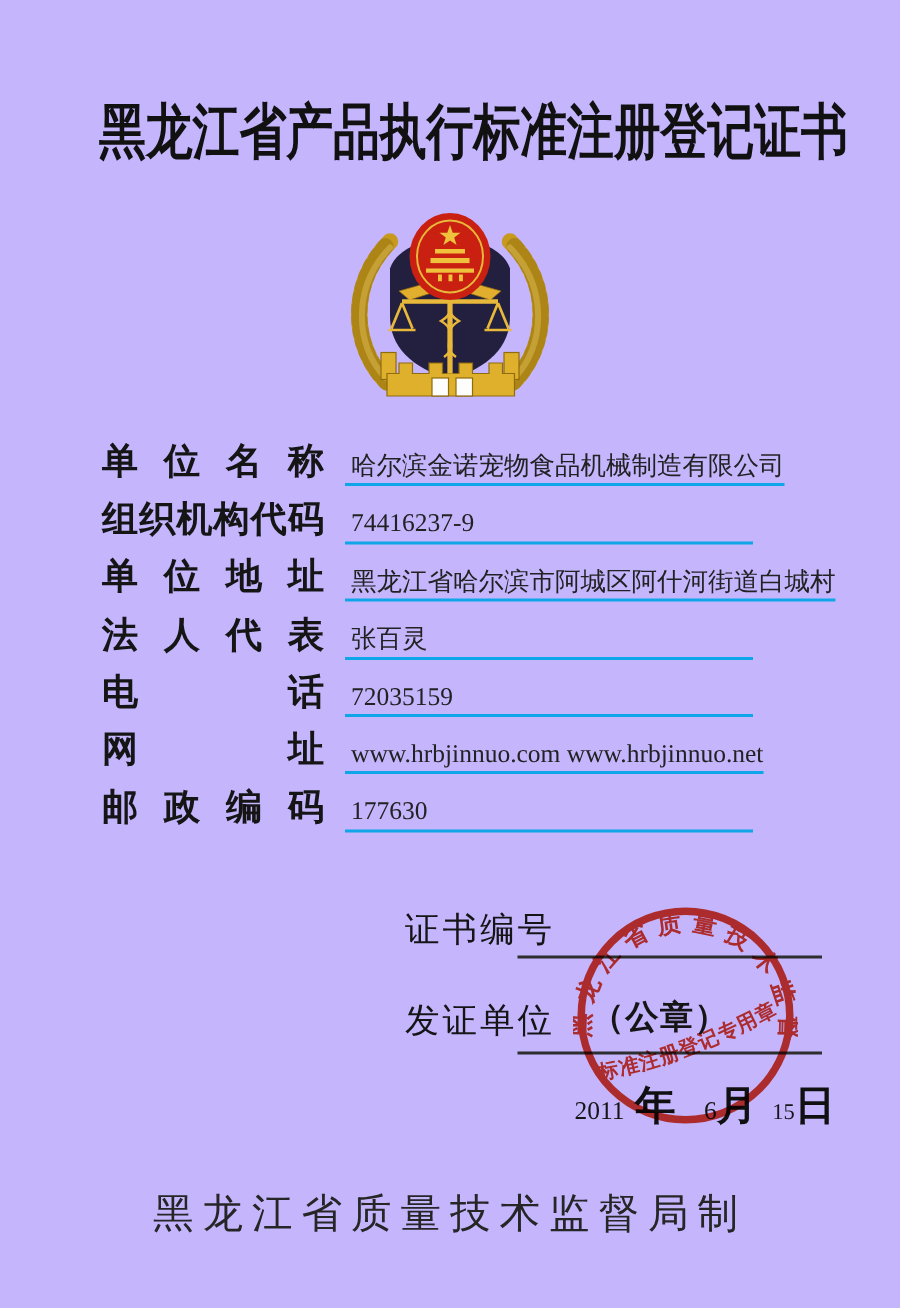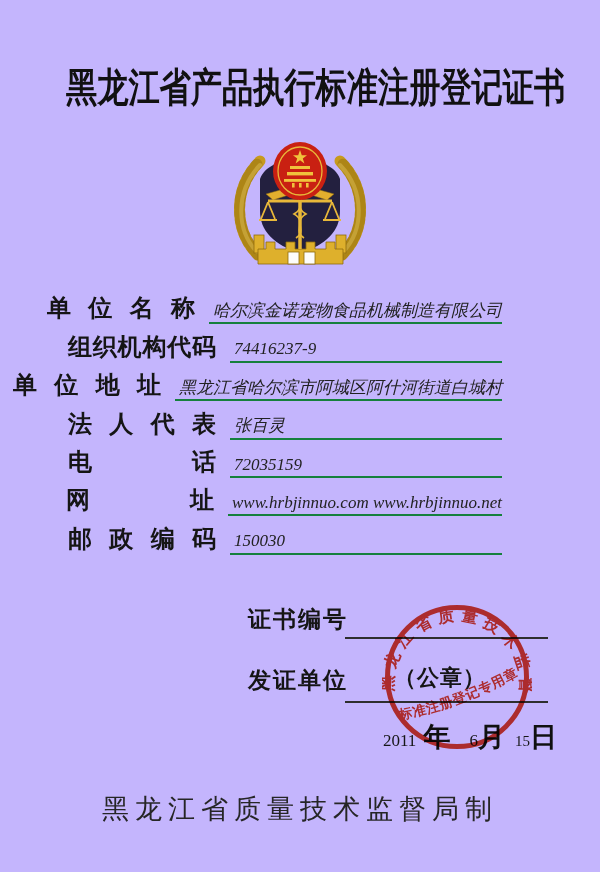--- a/index.html
+++ b/index.html
@@ -16,42 +16,41 @@
     position:absolute;top:60px;left:0;width:600px;
     text-align:center;
     font-size:40px;font-weight:900;letter-spacing:0px;
     transform:scaleX(0.78);transform-origin:50% 50%;
     white-space:nowrap;color:#111;
   }
   
   .emblem{position:absolute;left:224px;top:131px;width:152px;height:138px;}
   
   .form{position:absolute;left:68px;top:286px;width:434px;}
-  .row{display:flex;align-items:flex-end;height:38.4px;justify-content:flex-end;}
+  .row{display:flex;align-items:flex-end;height:38.4px;}
   .row .label{
     width:148px;flex:0 0 148px;
     font-size:24px;font-weight:800;line-height:1;
     padding-bottom:4px;
     text-align:justify;text-align-last:justify;
     color:#151515;
   }
   .row .value{
     flex:1;margin-left:14px;
-    border-bottom:2px solid #15803d;
+    border-bottom:2px solid #0ea5e9;
     font-family:"Liberation Serif", serif;
     font-size:17px;line-height:1.2;
     padding:0 0 1px 4px;
     white-space:nowrap;overflow:visible;
     color:#222;
-    font-style:italic;
   }
   
   .cert-label{
-    position:absolute;left:248px;
-    font-size:23px;font-weight:700;letter-spacing:2px;color:#151515;
+    position:absolute;left:270px;
+    font-size:23px;font-weight:400;letter-spacing:2px;color:#151515;
     white-space:nowrap;
   }
   .cert-line{
     position:absolute;left:345px;width:203px;height:0;
     border-top:2px solid #2e2e2e;
   }
   .issuer-value{
     position:absolute;left:394px;top:663px;
     font-size:22px;font-weight:800;letter-spacing:1px;color:#151515;
     white-space:nowrap;z-index:2;
@@ -156,21 +155,21 @@
     <div class="row">
       <div class="label">电话</div>
       <div class="value">72035159</div>
     </div>
     <div class="row">
       <div class="label">网址</div>
       <div class="value">www.hrbjinnuo.com   www.hrbjinnuo.net</div>
     </div>
     <div class="row">
       <div class="label">邮政编码</div>
-      <div class="value">150030</div>
+      <div class="value">177630</div>
     </div>
   </div>
 
   <div class="cert-label" style="top:604px;">证书编号</div>
   <div class="cert-line" style="top:637px;"></div>
 
   <div class="cert-label" style="top:665px;">发证单位</div>
   <div class="issuer-value">（公章）</div>
   <div class="cert-line" style="top:701px;"></div>
 

